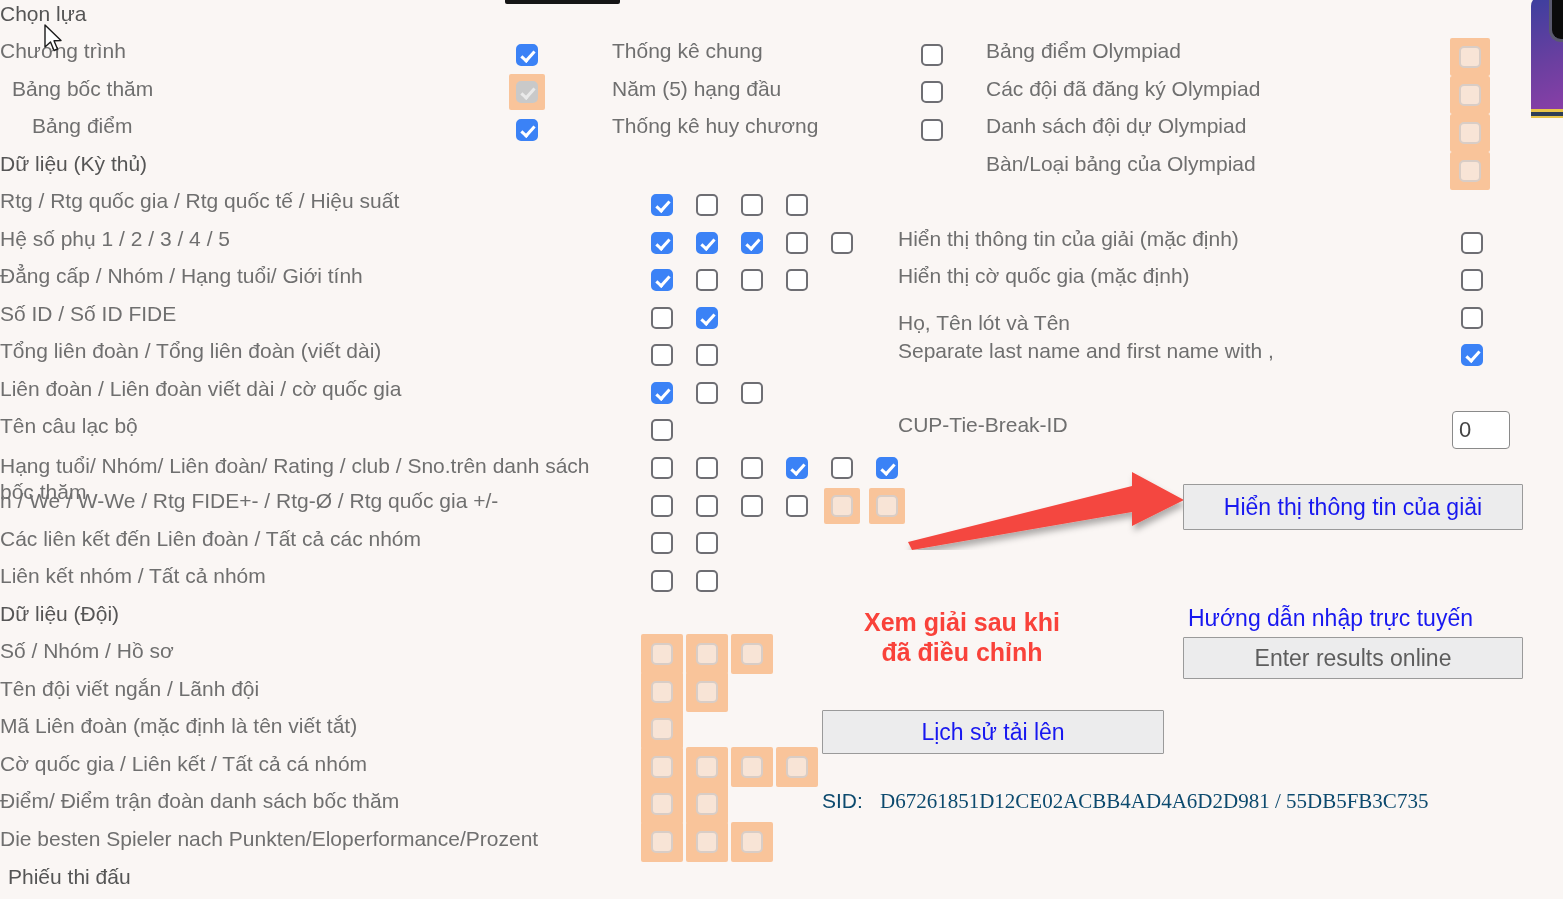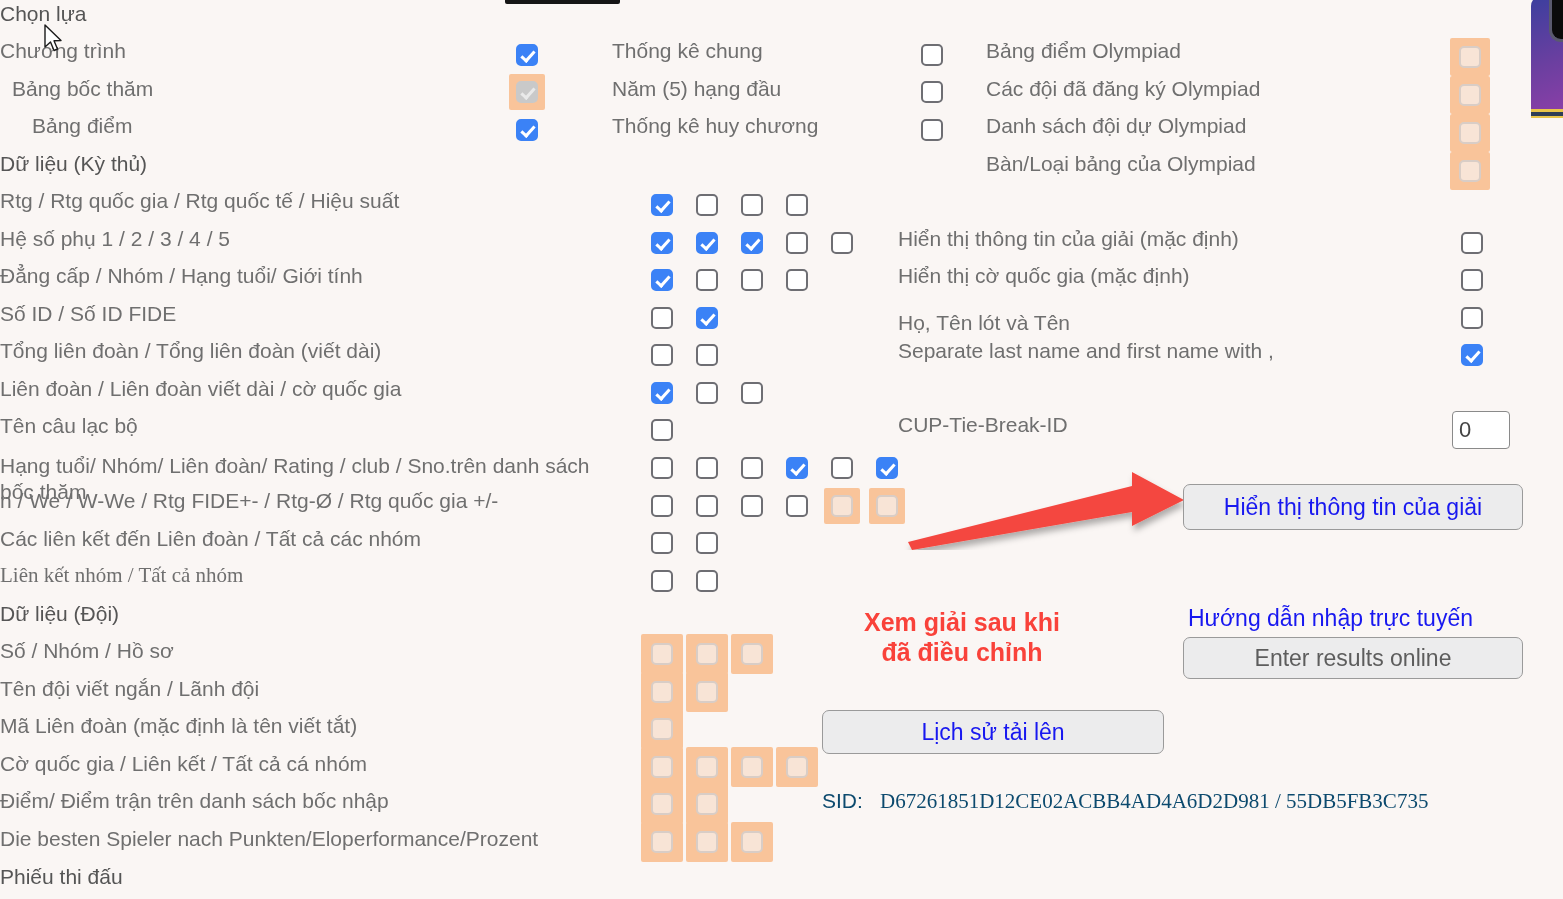--- a/index.html
+++ b/index.html
@@ -100,21 +100,21 @@
     line-height: 1;
     display: flex;
     align-items: center;
   }
 
   
   .btn {
     position: absolute;
     box-sizing: border-box;
     border: 1px solid #9a9a9a;
-    border-radius: 7px;
+    border-radius: 1px;
     background: #ececed;
     display: flex;
     align-items: center;
     justify-content: center;
     font-family: "Liberation Sans", sans-serif;
     font-size: 23px;
     color: #1818f0;
     white-space: nowrap;
   }
   .btn.grey-text { color: #5d5d5d; }
@@ -207,32 +207,32 @@
 <div class="lbl" style="left:0px; top:190px;">Rtg / Rtg quốc gia / Rtg quốc tế / Hiệu suất</div>
 <div class="lbl" style="left:0px; top:228px;">Hệ số phụ 1 / 2 / 3 / 4 / 5</div>
 <div class="lbl" style="left:0px; top:265px;">Đẳng cấp / Nhóm / Hạng tuổi/ Giới tính</div>
 <div class="lbl" style="left:0px; top:303px;">Số ID / Số ID FIDE</div>
 <div class="lbl" style="left:0px; top:340px;">Tổng liên đoàn / Tổng liên đoàn (viết dài)</div>
 <div class="lbl" style="left:0px; top:378px;">Liên đoàn / Liên đoàn viết dài / cờ quốc gia</div>
 <div class="lbl" style="left:0px; top:415px;">Tên câu lạc bộ</div>
 <div class="lbl wrap" style="left:0px; top:453px;">Hạng tuổi/ Nhóm/ Liên đoàn/ Rating / club / Sno.trên danh sách bốc thăm</div>
 <div class="lbl" style="left:0px; top:490px;">n / We / W-We / Rtg FIDE+- / Rtg-Ø / Rtg quốc gia +/-</div>
 <div class="lbl" style="left:0px; top:528px;">Các liên kết đến Liên đoàn / Tất cả các nhóm</div>
-<div class="lbl" style="left:0px; top:565px;font-family:Liberation Serif, serif;">Liên kết nhóm / Tất cả nhóm</div>
+<div class="lbl" style="left:0px; top:565px;">Liên kết nhóm / Tất cả nhóm</div>
 
 <div class="lbl bold" style="left:0px; top:603px;">Dữ liệu (Đội)</div>
 
 <div class="lbl" style="left:0px; top:640px;">Số / Nhóm / Hồ sơ</div>
 <div class="lbl" style="left:0px; top:678px;">Tên đội viết ngắn / Lãnh đội</div>
 <div class="lbl" style="left:0px; top:715px;">Mã Liên đoàn (mặc định là tên viết tắt)</div>
 <div class="lbl" style="left:0px; top:753px;">Cờ quốc gia / Liên kết / Tất cả cá nhóm</div>
-<div class="lbl" style="left:0px; top:790px;">Điểm/ Điểm trận trên danh sách bốc nhập</div>
+<div class="lbl" style="left:0px; top:790px;">Điểm/ Điểm trận đoàn danh sách bốc thăm</div>
 <div class="lbl" style="left:0px; top:828px;">Die besten Spieler nach Punkten/Eloperformance/Prozent</div>
 
-<div class="lbl bold" style="left:0px; top:866px;">Phiếu thi đấu</div>
+<div class="lbl bold" style="left:8px; top:866px;">Phiếu thi đấu</div>
 
 <div class="cb checked" style="left:516px; top:44px;"></div>
 
 <div class="hl" style="left:509px; top:74px; width:36px; height:36px;"></div>
 <div class="cb disabled" style="left:516px; top:81px;"></div>
 
 <div class="cb checked" style="left:516px; top:119px;"></div>
 
 <div class="lbl" style="left:612px; top:40px;">Thống kê chung</div>
 <div class="lbl" style="left:612px; top:78px;">Năm (5) hạng đầu</div>

